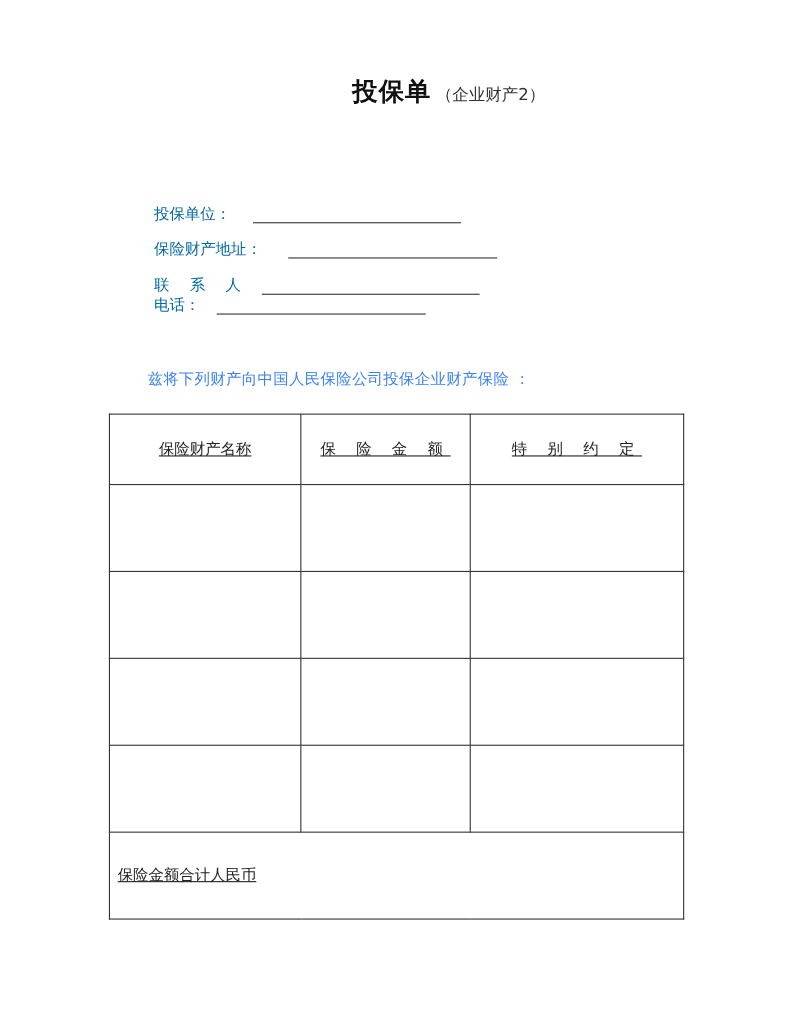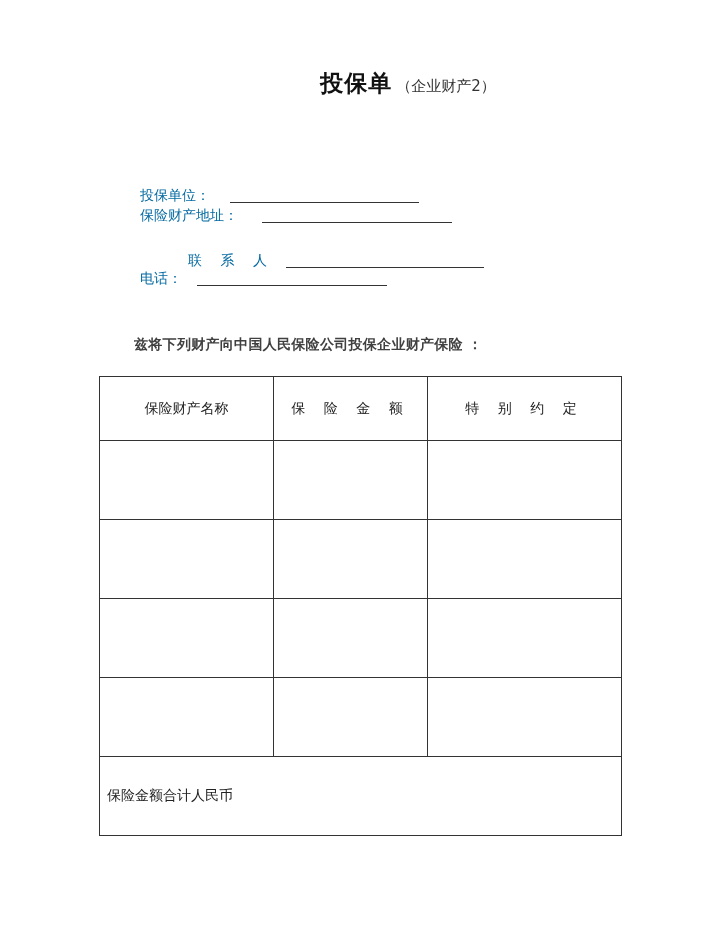--- a/index.html
+++ b/index.html
@@ -52,38 +52,38 @@
       position: absolute;
       top: 17px;
       height: 0;
       border-bottom: 1px solid #333;
     }
     .intro {
       position: absolute;
       top: 336px;
       left: 134px;
       font-size: 14px;
-      color: #404040;
+      color: #3b82f6;
       white-space: nowrap;
       letter-spacing: 0.3px;
-      font-weight: bold;
     }
     table.form {
       position: absolute;
       top: 376px;
       left: 99px;
       width: 522px;
       border-collapse: collapse;
       table-layout: fixed;
     }
     table.form td {
       border: 1.4px solid #333;
       padding: 0;
       font-size: 14px;
       color: #222;
+      text-decoration: underline;
     }
     table.form tr { height: 79px; }
     table.form tr.header-row { height: 64px; }
     table.form td.hcell {
       text-align: center;
       vertical-align: middle;
     }
     table.form td.full {
       vertical-align: middle;
       padding-left: 7px;
@@ -103,26 +103,26 @@
 
 <div class="title">
   <span class="main">投保单</span><span class="sub">（企业财产2）</span>
 </div>
 
 <div class="field" style="top:185px;">
   <span class="label">投保单位：</span>
   <span class="line" style="left:90px; width:189px;"></span>
 </div>
 
-<div class="field" style="top:205px;text-decoration:underline;">
+<div class="field" style="top:217px;text-decoration:underline;">
   <span class="label">保险财产地址：</span>
   <span class="line" style="left:122px; width:190px;"></span>
 </div>
 
-<div class="field" style="top:250px;margin-left:48px;">
+<div class="field" style="top:250px;">
   <span class="label" style="letter-spacing:7px;">联  系  人</span>
   <span class="line" style="left:98px; width:198px;"></span>
 </div>
 
 <div class="field" style="top:268px;">
   <span class="label">电话：</span>
   <span class="line" style="left:57px; width:190px;"></span>
 </div>
 
 <div class="intro">兹将下列财产向中国人民保险公司投保企业财产保险 ：</div>

